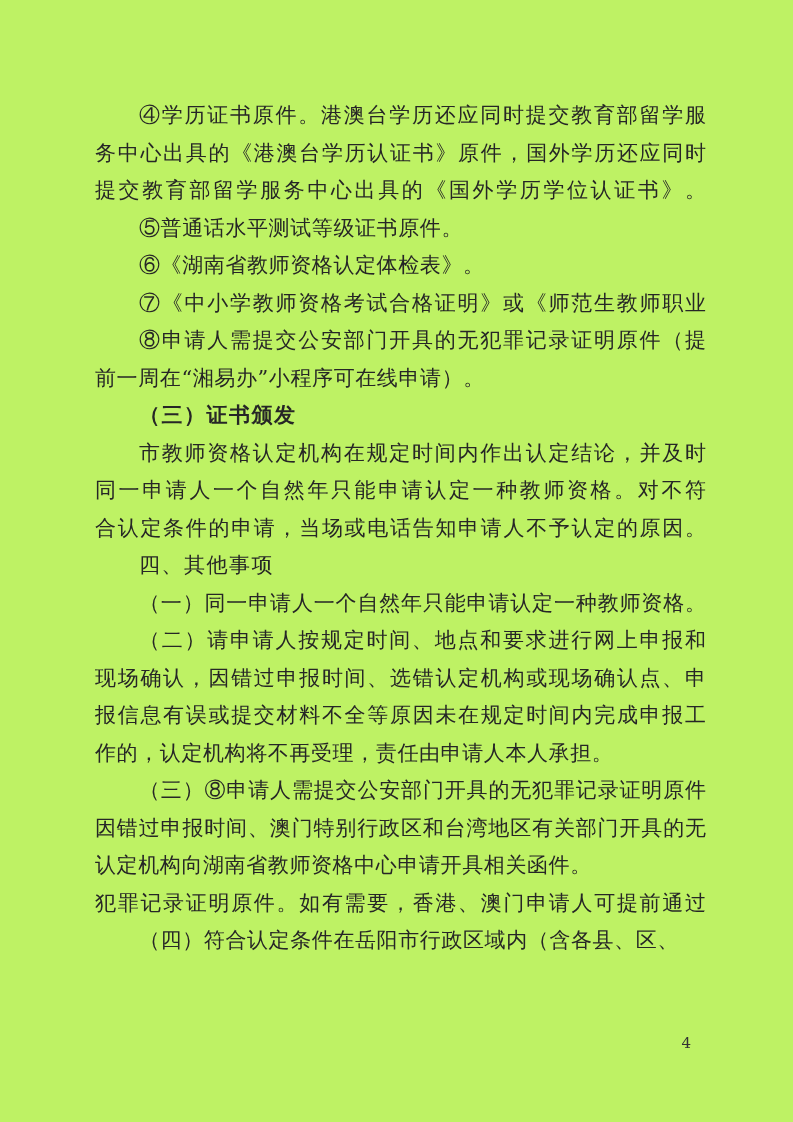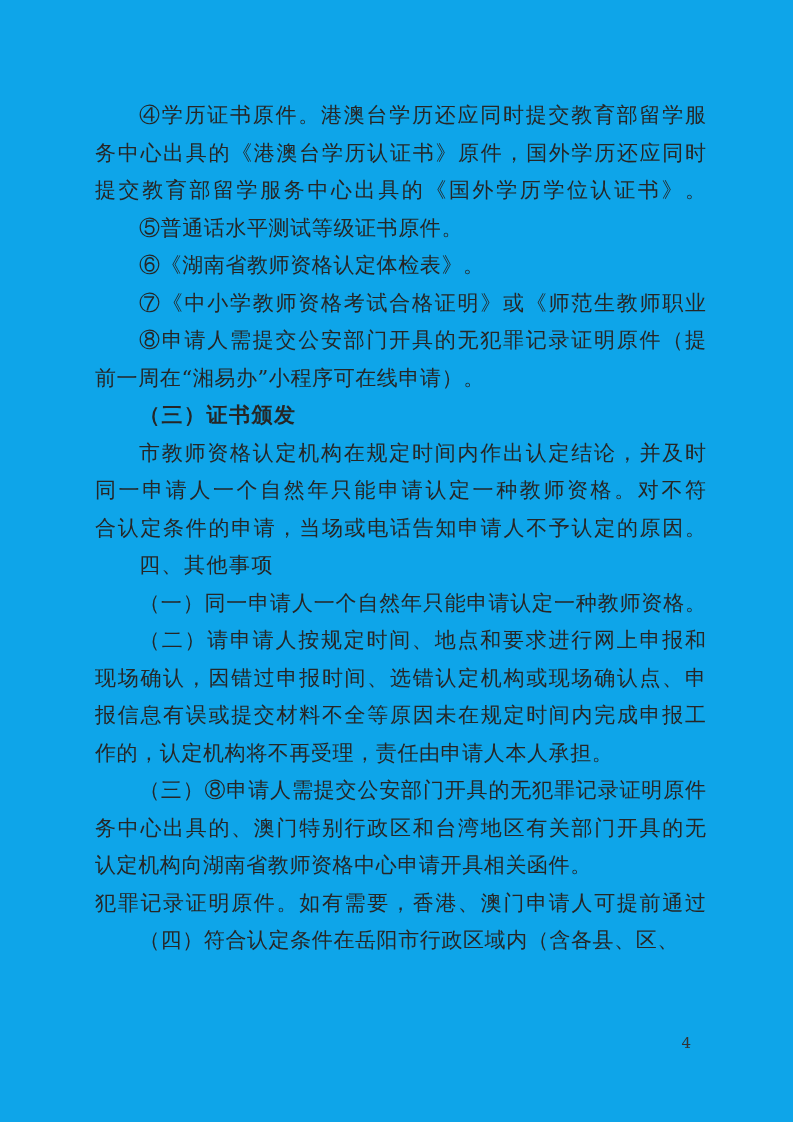--- a/index.html
+++ b/index.html
@@ -52,40 +52,40 @@
     width:596px;
     text-align:right;
     font-size:15px;
     line-height:20px;
     color:#333333;
   }
 </style>
 </head>
 <body>
 
-<div class="page" style="background: #0ea5e9; color: rgb(38, 38, 38);">
+<div class="page" style="background: #bef264; color: rgb(38, 38, 38);">
   <div class="content" id="doc-lines">
       <div class="line indent stretch">④学历证书原件。港澳台学历还应同时提交教育部留学服</div>
       <div class="line stretch">务中心出具的《港澳台学历认证书》原件，国外学历还应同时</div>
       <div class="line stretch">提交教育部留学服务中心出具的《国外学历学位认证书》。</div>
       <div class="line indent">⑤普通话水平测试等级证书原件。</div>
       <div class="line indent">⑥《湖南省教师资格认定体检表》。</div>
       <div class="line indent stretch">⑦《中小学教师资格考试合格证明》或《师范生教师职业</div>
       <div class="line indent stretch">⑧申请人需提交公安部门开具的无犯罪记录证明原件（提</div>
       <div class="line">前一周在“湘易办”小程序可在线申请）。</div>
       <div class="line indent heading-kai">（三）证书颁发</div>
       <div class="line indent stretch">市教师资格认定机构在规定时间内作出认定结论，并及时</div>
       <div class="line stretch">同一申请人一个自然年只能申请认定一种教师资格。对不符</div>
       <div class="line stretch">合认定条件的申请，当场或电话告知申请人不予认定的原因。</div>
       <div class="line indent heading-hei">四、其他事项</div>
       <div class="line indent stretch">（一）同一申请人一个自然年只能申请认定一种教师资格。</div>
       <div class="line indent stretch">（二）请申请人按规定时间、地点和要求进行网上申报和</div>
       <div class="line stretch">现场确认，因错过申报时间、选错认定机构或现场确认点、申</div>
       <div class="line stretch">报信息有误或提交材料不全等原因未在规定时间内完成申报工</div>
       <div class="line">作的，认定机构将不再受理，责任由申请人本人承担。</div>
       <div class="line indent stretch">（三）⑧申请人需提交公安部门开具的无犯罪记录证明原件</div>
-      <div class="line stretch">务中心出具的、澳门特别行政区和台湾地区有关部门开具的无</div>
+      <div class="line stretch">因错过申报时间、澳门特别行政区和台湾地区有关部门开具的无</div>
       <div class="line">认定机构向湖南省教师资格中心申请开具相关函件。</div>
       <div class="line stretch">犯罪记录证明原件。如有需要，香港、澳门申请人可提前通过</div>
       <div class="line indent">（四）符合认定条件在岳阳市行政区域内（含各县、区、</div>
     </div>
   <div class="footer">4</div>
 </div>
 
 </body></html>

